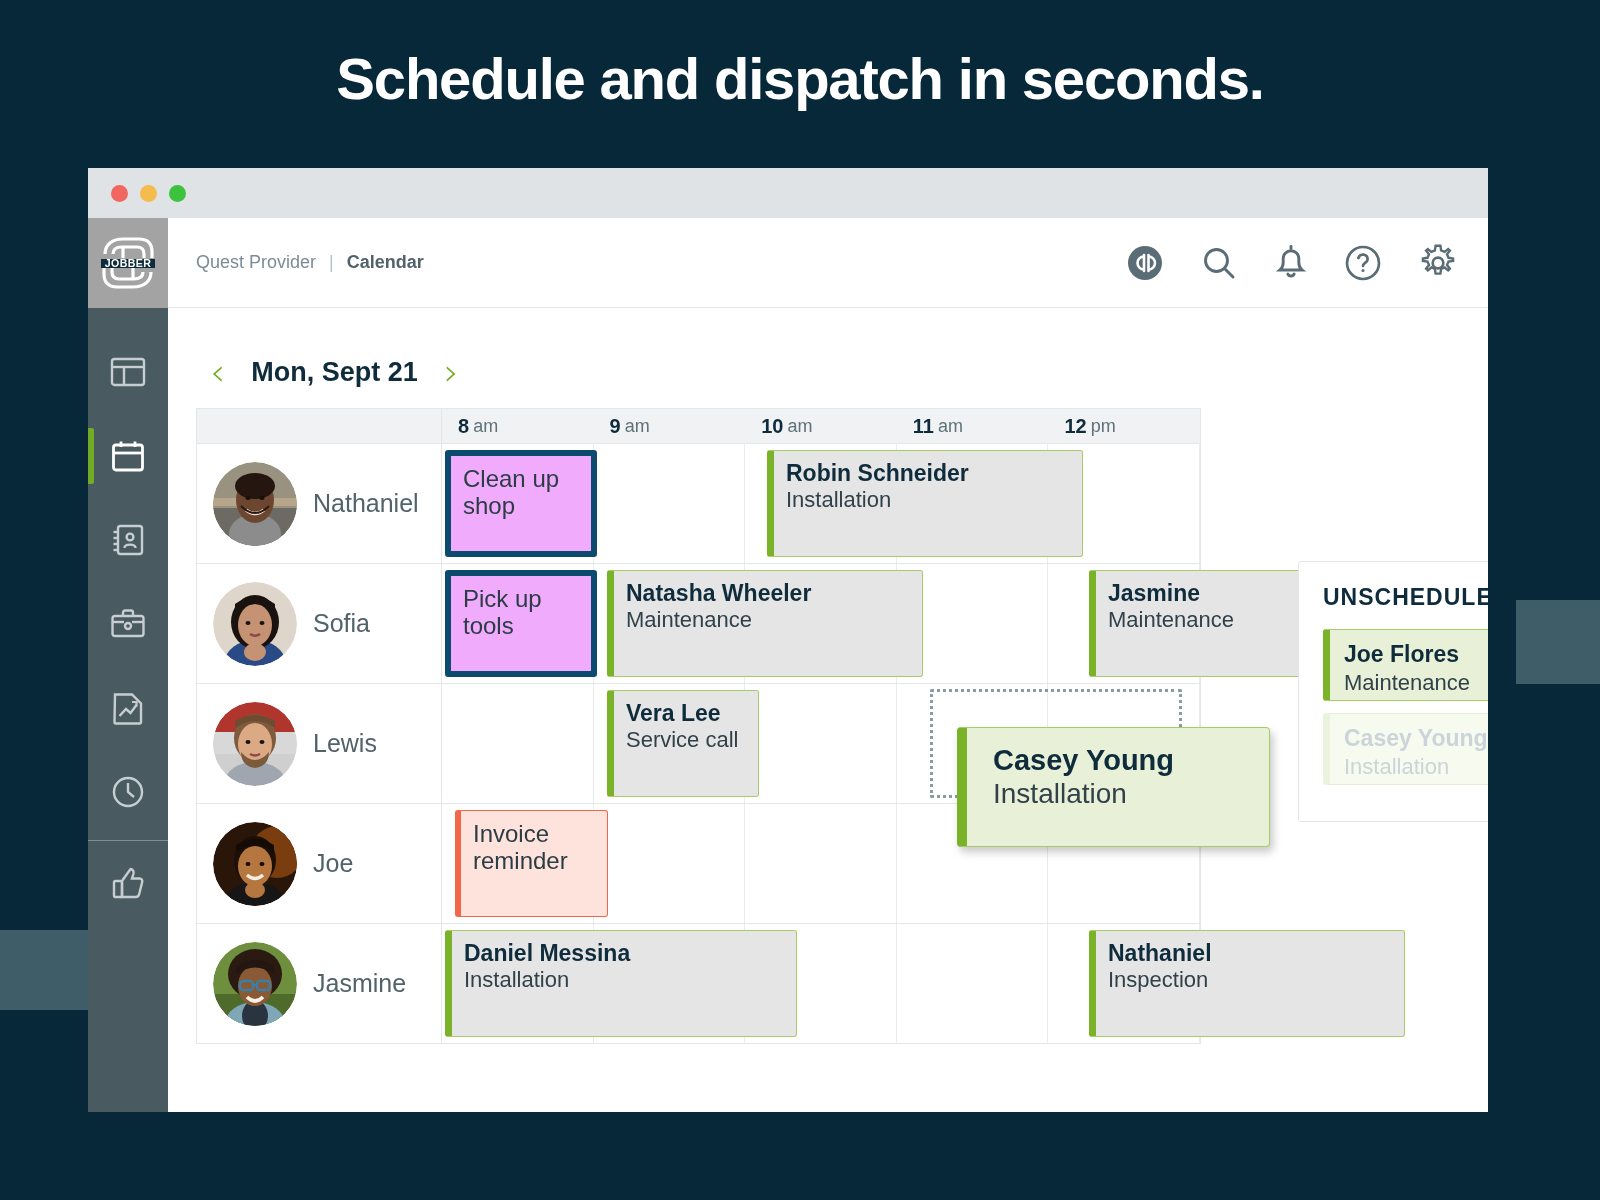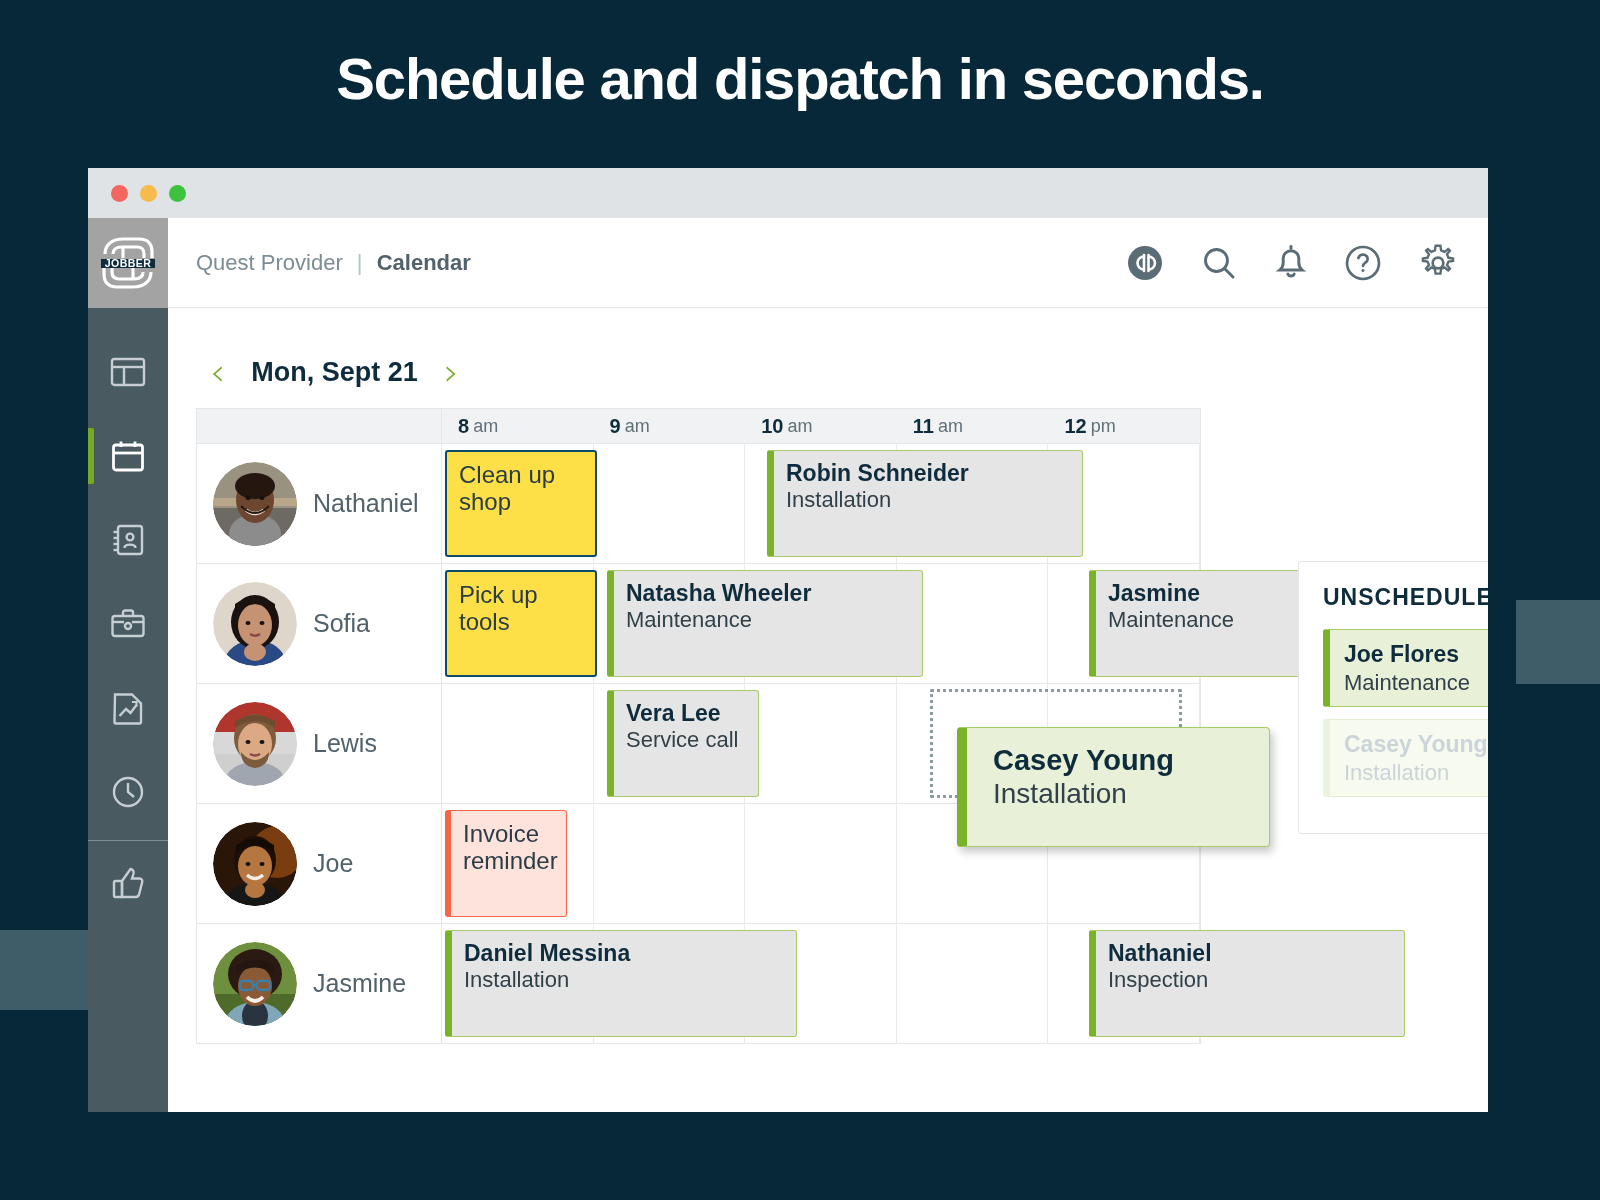--- a/index.html
+++ b/index.html
@@ -69,21 +69,21 @@
     width: 6px; height: 56px; background: #73ac24; border-radius: 0 2px 2px 0;
   }
   .rail-divider { height: 1px; background: #7e8d93; margin: 6px 0 0 0; }
 
   
   .main { flex: 1; background: #ffffff; display: flex; flex-direction: column; min-width: 0;}
   .topbar {
     height: 90px; border-bottom: 1px solid #e4e7e9;
     display: flex; align-items: center; padding: 0 30px 0 28px;
   }
-  .brand { font-size: 22px; color: #7c8c94; white-space: nowrap; }
+  .brand { font-size: 18px; color: #7c8c94; white-space: nowrap; }
   .brand .divider { color: #b6c0c5; margin: 0 8px; }
   .brand .page { color: #51626b; font-weight: bold; }
   .topbar-icons { margin-left: auto; display: flex; align-items: center; gap: 36px; }
   .topbar-icons > span { display: flex; align-items: center; justify-content: center; }
 
   
   .content { flex: 1; display: flex; padding: 0; position: relative; min-height:0;}
   .cal-wrap { padding: 28px 0 0 28px; width: 1010px; flex: 0 0 1010px;}
   .datenav { display: flex; align-items: center; height: 72px; padding-left: 14px; gap: 26px; }
   .chev {
@@ -117,21 +117,21 @@
 
   
   .ev {
     position: absolute; top: 6px; bottom: 6px;
     border-radius: 3px; padding: 10px 12px 0 12px;
     overflow: hidden;
   }
   .ev .t { font-size: 23px; font-weight: bold; color: #0f2c3c; line-height: 1.12; white-space: nowrap;}
   .ev .s { font-size: 22px; color: #31414a; line-height: 1.18; }
   .ev.task {
-    background: #fde047; border: 2px solid #0c4a6e;
+    background: #f0abfc; border: 6px solid #0c4a6e;
   }
   .ev.task .t { font-weight: normal; font-size: 24px; color: #2c3c45; white-space: normal;}
   .ev.visit {
     background: #e5e5e5; border: 1px solid #a8cb6a; border-left: 7px solid #7ab32a;
   }
   .ev.reminder {
     background: #fde3dc; border: 1px solid #f2674a; border-left: 6px solid #f2674a;
   }
   .ev.reminder .t { font-weight: normal; font-size: 24px; color: #2c3c45; white-space: normal;}
 
@@ -154,21 +154,21 @@
   .unsched {
     position: absolute; left: 1130px; top: 253px; width: 243px;
     border: 1px solid #e4e7e9; background: #fff; border-radius: 3px;
     padding: 22px 20px 24px 24px;
   }
   .unsched h3 {
     font-size: 23px; font-weight: bold; color: #0f2c3c;
     letter-spacing: 1px; margin-bottom: 18px;
   }
   .ucard {
-    border-radius: 3px; padding: 11px 0 10px 14px; margin-bottom: 12px;
+    border-radius: 3px; padding: 11px 0 4px 14px; margin-bottom: 12px;
   }
   .ucard.on {
     background: #e8f1d8; border: 1px solid #a8cb6a; border-left: 7px solid #7ab32a;
   }
   .ucard.ghost {
     background: #f6faef; border: 1px solid #e3efd2; border-left: 7px solid #eaf3de;
   }
   .ucard .t { font-size: 23px; font-weight: bold; color: #0f2c3c; line-height: 1.2;}
   .ucard .s { font-size: 22px; color: #31414a; line-height: 1.25; }
   .ucard.ghost .t { color: #cbd4d8; }
@@ -523,21 +523,21 @@
                     </svg>
                 </span>
                 <span class="pname">Joe</span>
               </div>
               <div class="gc-slots">
                 <div class="slot"></div>
                 <div class="slot"></div>
                 <div class="slot"></div>
                 <div class="slot"></div>
                 <div class="slot"></div>
-                <div class="ev reminder" style="left:3px; width:122px;">
+                <div class="ev reminder" style="left:13px; width:153px;">
                   <div class="t">Invoice reminder</div>
                 </div>
               </div>
             </div>
 
             <div class="grow">
               <div class="gc-name">
                 <span class="avatar">
                   <svg viewBox="0 0 84 84">
                       <defs>

